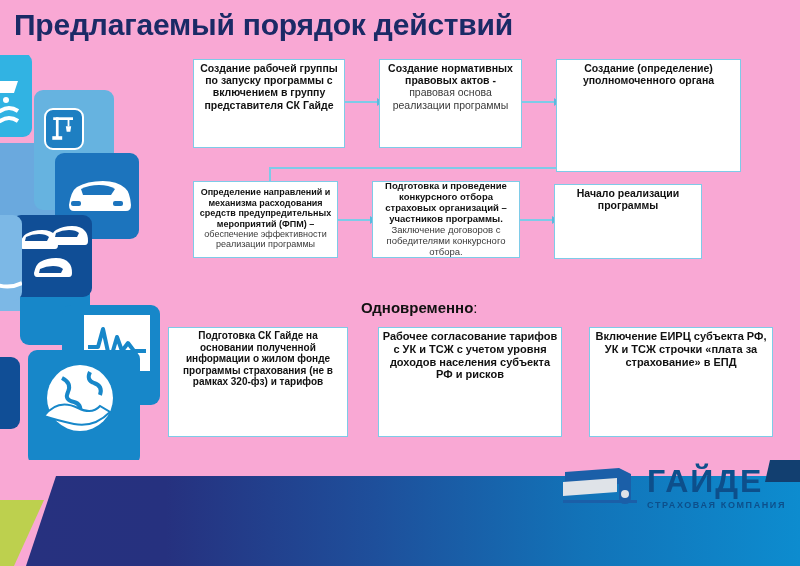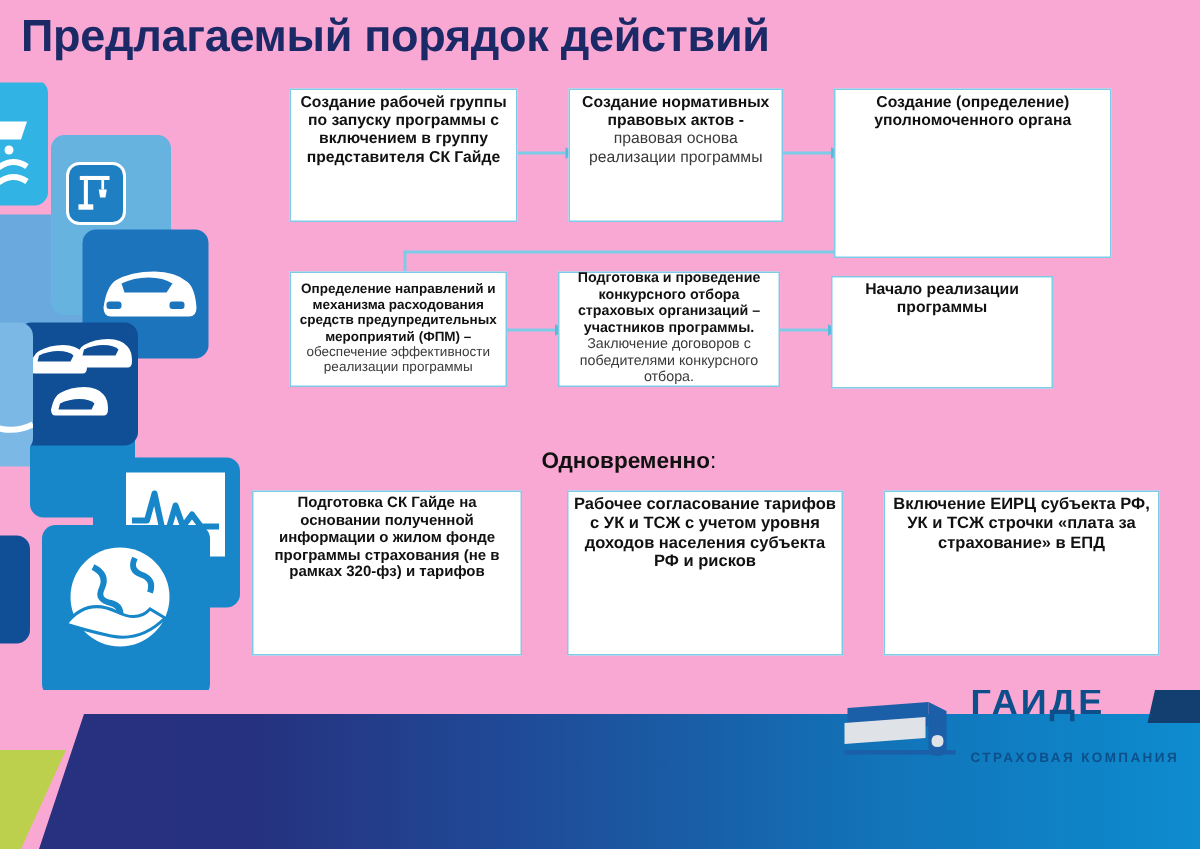--- a/index.html
+++ b/index.html
@@ -100,26 +100,26 @@
   #logo {
     position: absolute;
     right: 14px; bottom: 56px;
     display: flex;
     align-items: flex-end;
     gap: 8px;
   }
   #logo-mark { width: 78px; height: 46px; }
   #logo-text { display: flex; flex-direction: column; align-items: flex-start; }
   #logo-name {
-    font-size: 24px; font-weight: 700; color: #0d4f8b;
+    font-size: 32px; font-weight: 700; color: #0d4f8b;
     letter-spacing: 2px; line-height: 1;
   }
   #logo-sub {
     font-size: 9px; font-weight: 700; color: #0d4f8b;
-    letter-spacing: 1.6px; margin-top: 19px;
+    letter-spacing: 1.6px; margin-top: 3px;
   }
 </style>
 </head>
 <body>
 
 <div id="slide">
 
   <div id="title">Предлагаемый порядок действий</div>
 
   <div id="collage">

